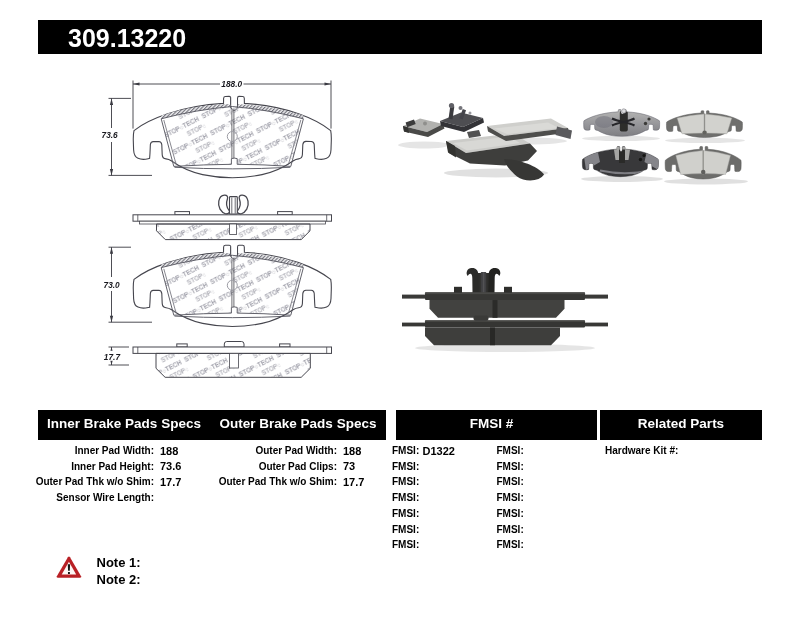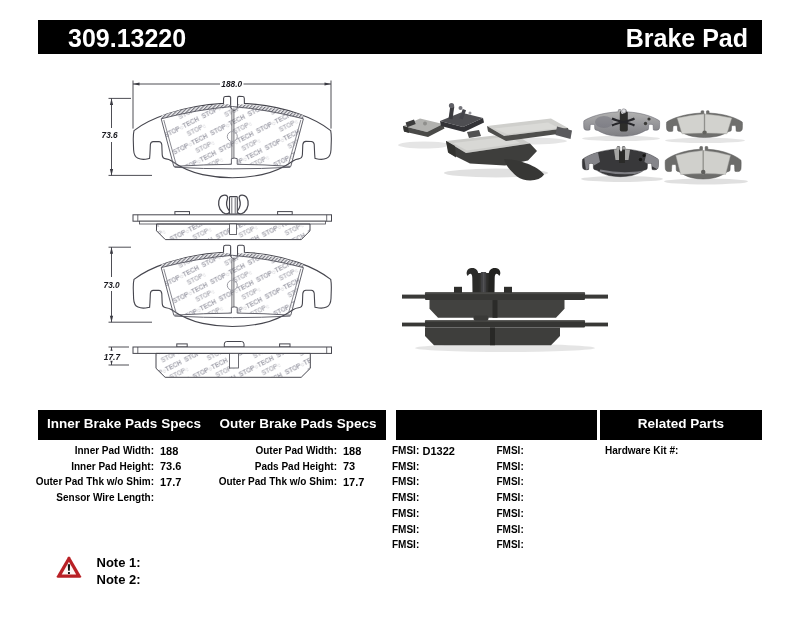--- a/index.html
+++ b/index.html
@@ -12,27 +12,27 @@
 .sr .l{position:absolute;right:0;top:0;}
 .sr .v{position:absolute;left:6px;top:-0.5px;font-size:11px;}
 .note{font-size:13px;font-weight:bold;color:#000;white-space:nowrap;}
 .red{color:#c8242b;}
 </style></head>
 <body>
 <div id="page">
 
   <div class="abs hbar" style="left:38px;top:20px;width:724px;height:34px;"></div>
   <div class="abs htxt" style="left:68px;top:20px;">309.13220</div>
-  <div class="abs htxt" style="right:52px;top:20px;">Brake Pad</div>
 
   <div class="abs hbar" style="left:38px;top:410px;width:348px;height:30px;"></div>
   <div class="abs hbar" style="left:396px;top:410px;width:201px;height:30px;"></div>
   <div class="abs hbar" style="left:600px;top:410px;width:162px;height:30px;"></div>
   <div class="abs bartxt" style="left:210px;top:410px;width:176px;">Outer Brake Pads Specs</div>
   <div class="abs bartxt" style="left:38px;top:410px;width:172px;">Inner Brake Pads Specs</div>
+  <div class="abs bartxt" style="left:391px;top:410px;width:201px;">FMSI #</div>
   <div class="abs bartxt" style="left:600px;top:410px;width:162px;">Related Parts</div>
 
   <div class="sr spec" style="left:154px;top:445px;">
       <span class="l">Inner Pad Width:</span>
       <span class="v">188</span>
     </div>
   <div class="sr spec" style="left:154px;top:460.7px;">
       <span class="l">Inner Pad Height:</span>
       <span class="v">73.6</span>
     </div>
@@ -43,21 +43,21 @@
   <div class="sr spec" style="left:154px;top:492.1px;">
       <span class="l">Sensor Wire Length:</span>
       <span class="v"></span>
     </div>
 
   <div class="sr spec" style="left:337px;top:445px;">
       <span class="l">Outer Pad Width:</span>
       <span class="v">188</span>
     </div>
   <div class="sr spec" style="left:337px;top:460.7px;">
-      <span class="l">Pads Pad Height:</span>
+      <span class="l">Outer Pad Clips:</span>
       <span class="v">73</span>
     </div>
   <div class="sr spec" style="left:337px;top:476.4px;">
       <span class="l">Outer Pad Thk w/o Shim:</span>
       <span class="v">17.7</span>
     </div>
 
   <div class="abs spec" style="left:392px;top:445px;">FMSI:</div>
     <div class="abs spec" style="left:422.5px;top:444.5px;font-size:11px;">D1322</div>
     <div class="abs spec" style="left:496.5px;top:445px;">FMSI:</div>

